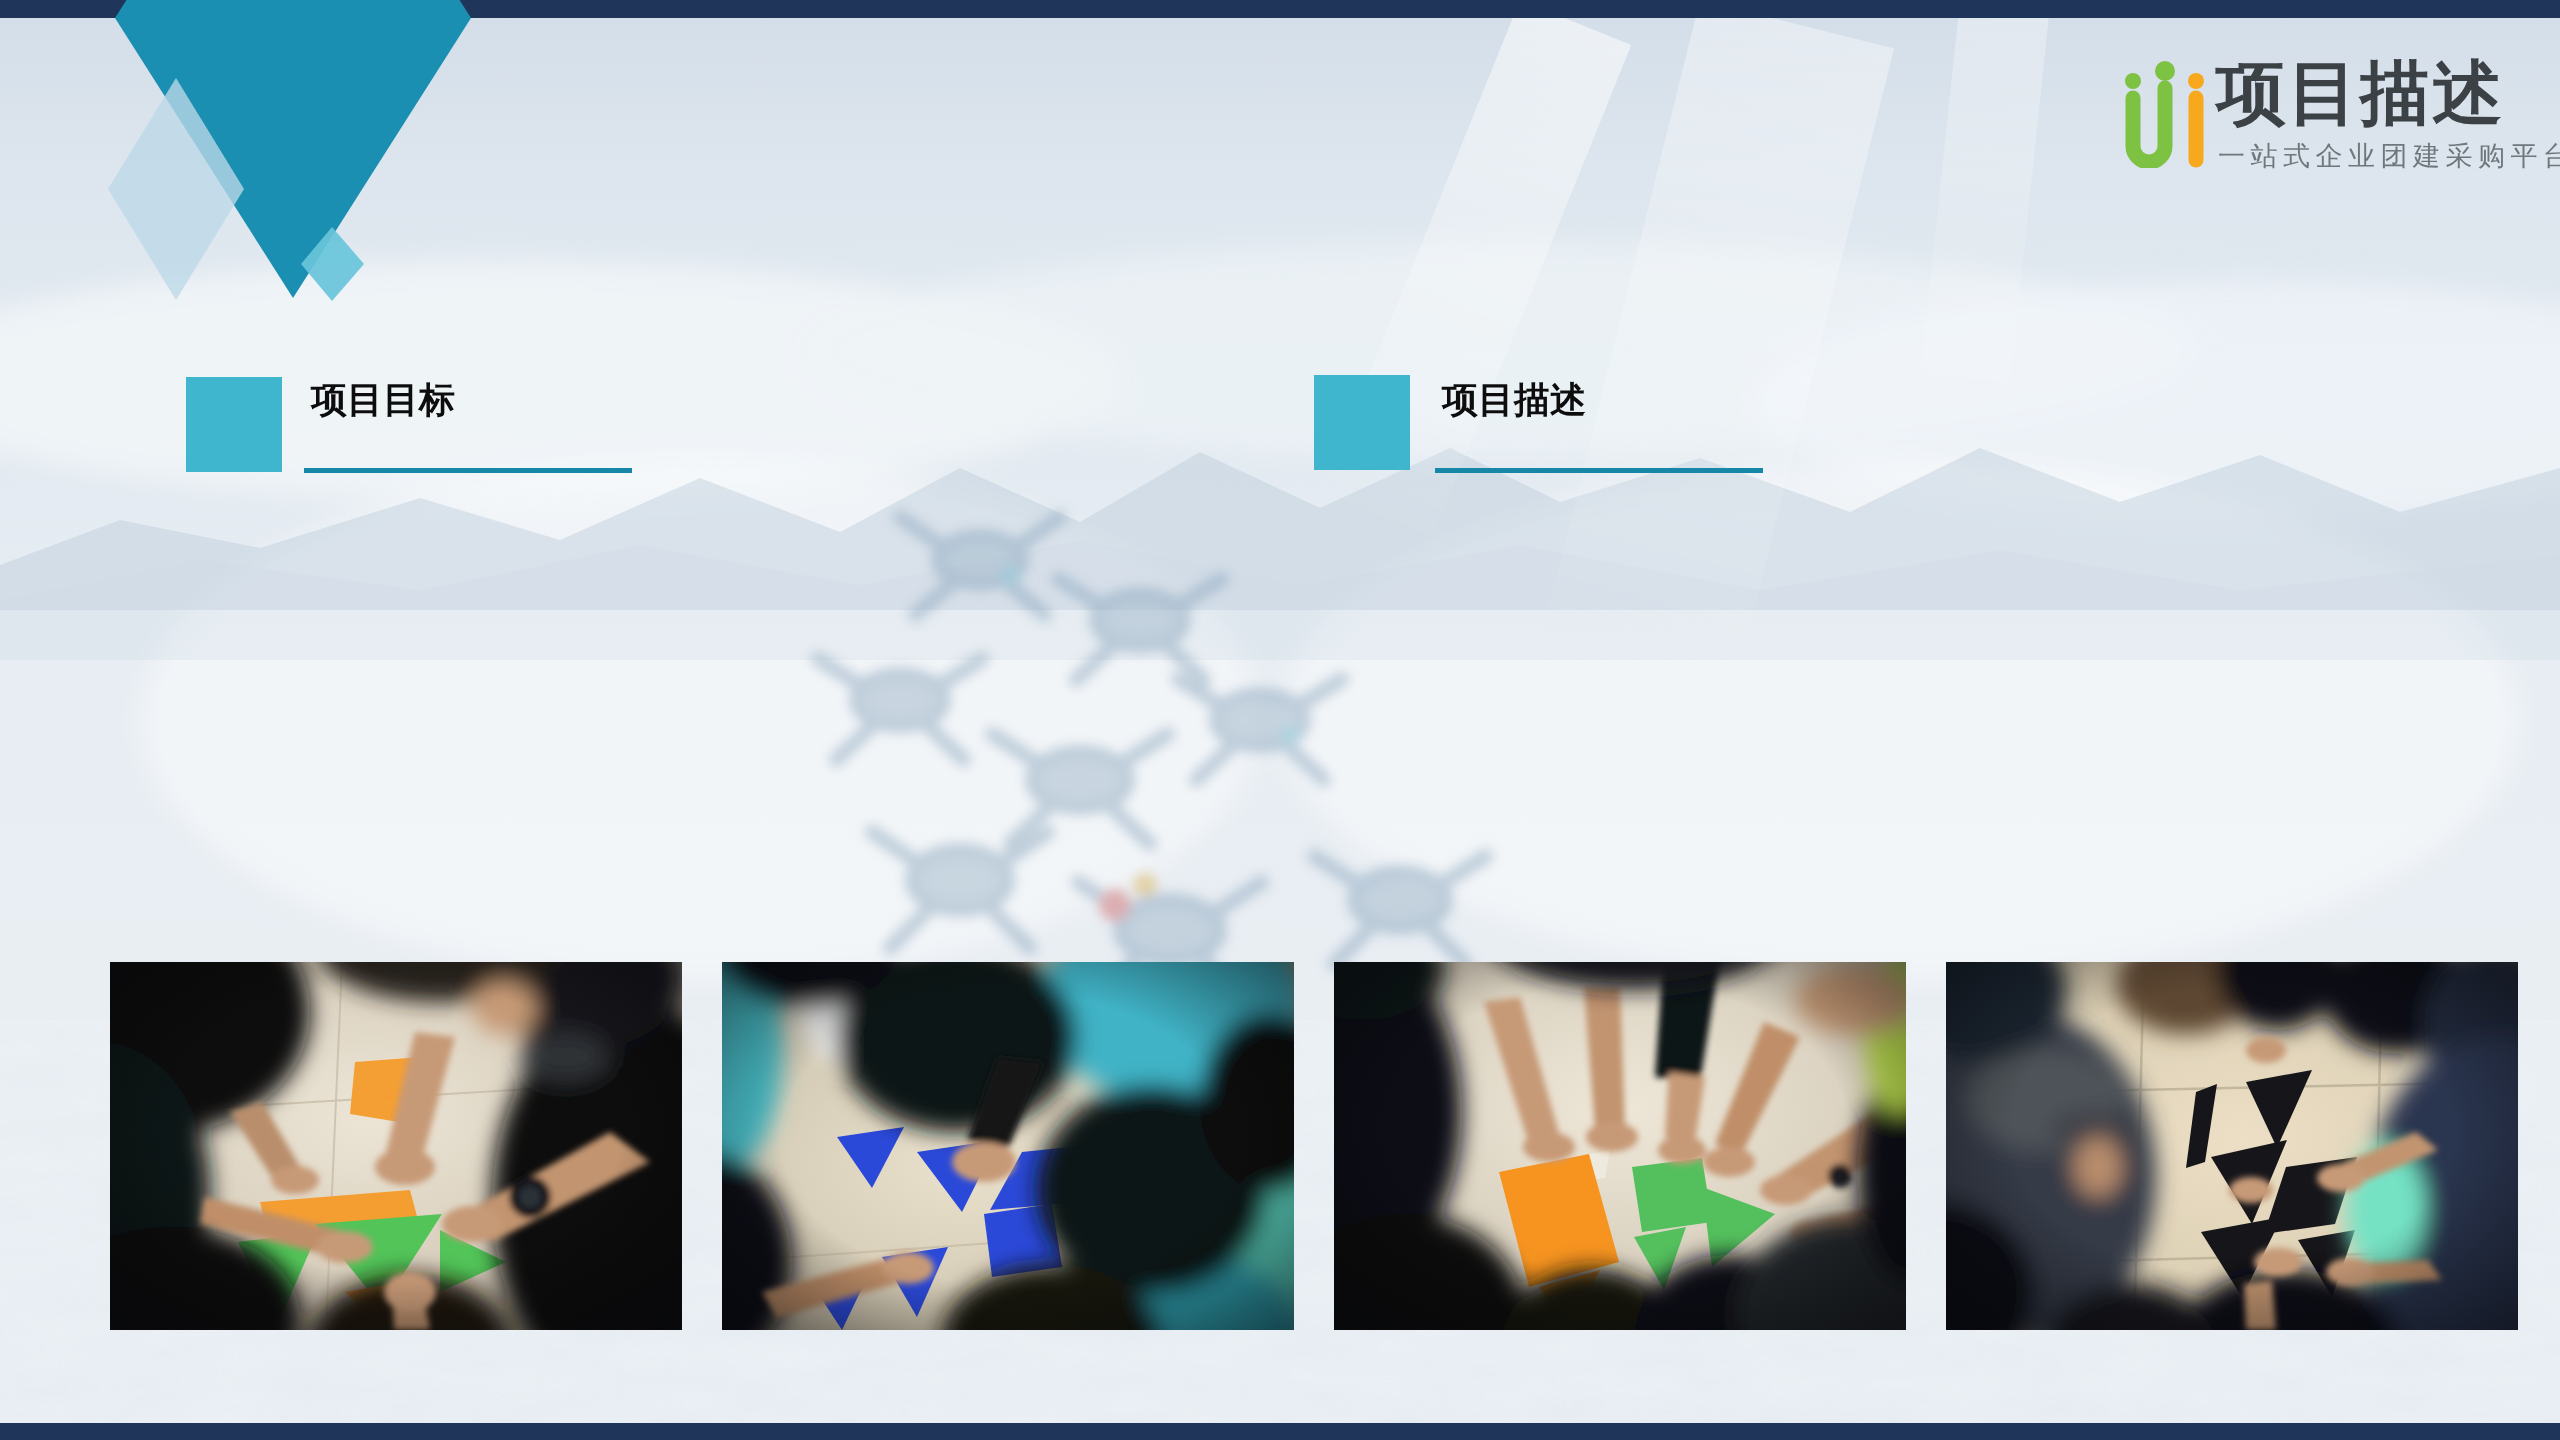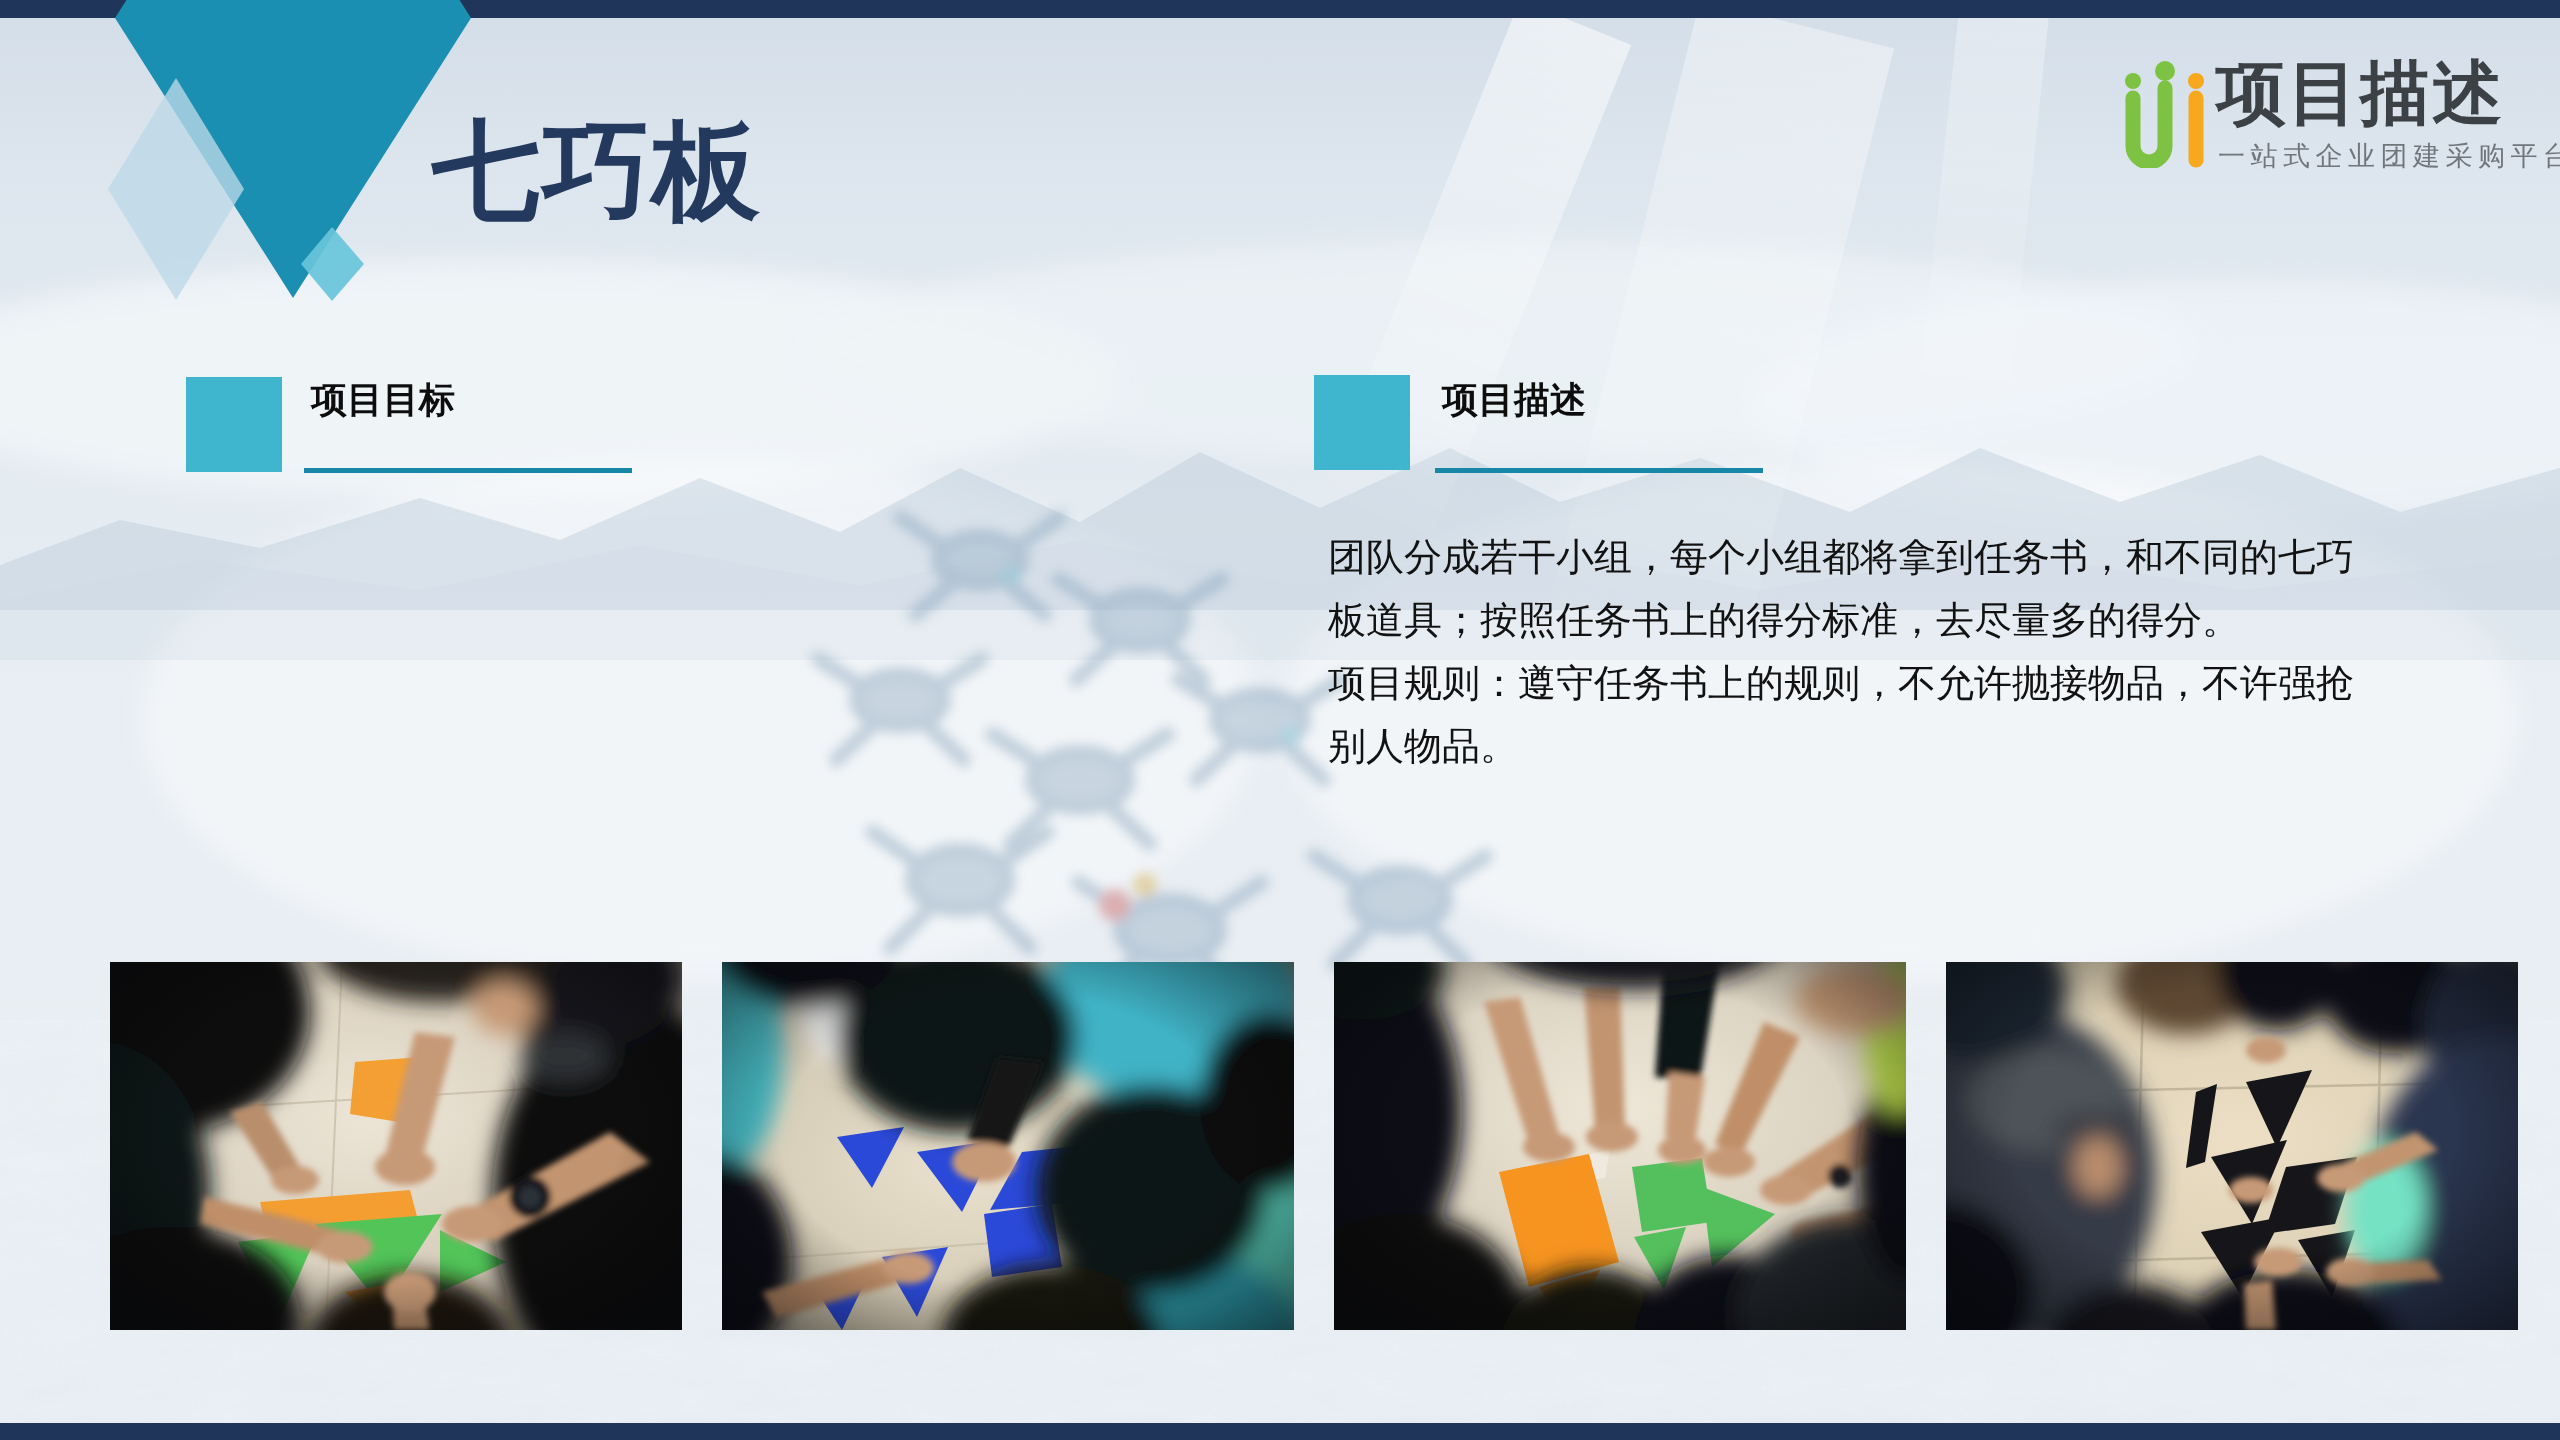--- a/index.html
+++ b/index.html
@@ -109,45 +109,40 @@
 
   <div class="bar top"></div>
   <div class="bar bottom"></div>
 
   <svg class="layer" viewBox="0 0 2560 1440" aria-hidden="true">
     <polygon points="115,18 293,-262 471,18 293,298" fill="#1a8fb2"></polygon>
     <polygon points="108,189 176,78 244,189 176,300" fill="#bcd9e8" opacity="0.78"></polygon>
     <polygon points="301,264 332,227 364,264 332,301" fill="#68c4da" opacity="0.92"></polygon>
   </svg>
 
-  <div class="title">七巧板</div>
 
   <div class="logo">
     <svg class="mark" width="100" height="110" viewBox="0 0 100 110" aria-hidden="true">
       <circle cx="25" cy="23" r="8" fill="#7dc242"></circle>
       <circle cx="57" cy="13" r="10" fill="#7dc242"></circle>
       <circle cx="88" cy="23" r="8" fill="#f7a81d"></circle>
       <path d="M25,40 V88 a16,16 0 0 0 32,0 V30" fill="none" stroke="#7dc242" stroke-width="15" stroke-linecap="round"></path>
       <line x1="88" y1="40" x2="88" y2="102" stroke="#f7a81d" stroke-width="15" stroke-linecap="round"></line>
     </svg>
     <div class="brand">项目描述</div>
     <div class="tagline">一站式企业团建采购平台</div>
   </div>
 
   <div class="sq left"></div>
   <div class="heading left">项目目标</div>
   <div class="rule left"></div>
 
   <div class="sq right"></div>
   <div class="heading right">项目描述</div>
   <div class="rule right"></div>
-  <div class="bodytext right">团队分成若干小组，每个小组都将拿到任务书，和不同的七巧
-板道具；按照任务书上的得分标准，去尽量多的得分。
-项目规则：遵守任务书上的规则，不允许抛接物品，不许强抢
-别人物品。</div>
 
   <figure class="photo p1" style="margin:0" aria-label="团队成员围圈在地面拼橙绿色七巧板">
     <svg viewBox="0 0 572 368" preserveAspectRatio="none" aria-hidden="true">
       <defs>
         <radialGradient id="f1" cx="45%" cy="42%" r="75%">
           <stop offset="0" stop-color="#ece5d6"></stop>
             <stop offset="0.6" stop-color="#d7cdbb"></stop>
             <stop offset="1" stop-color="#b9ae9a"></stop>
         </radialGradient>
         <radialGradient id="v1" cx="50%" cy="45%" r="72%">

